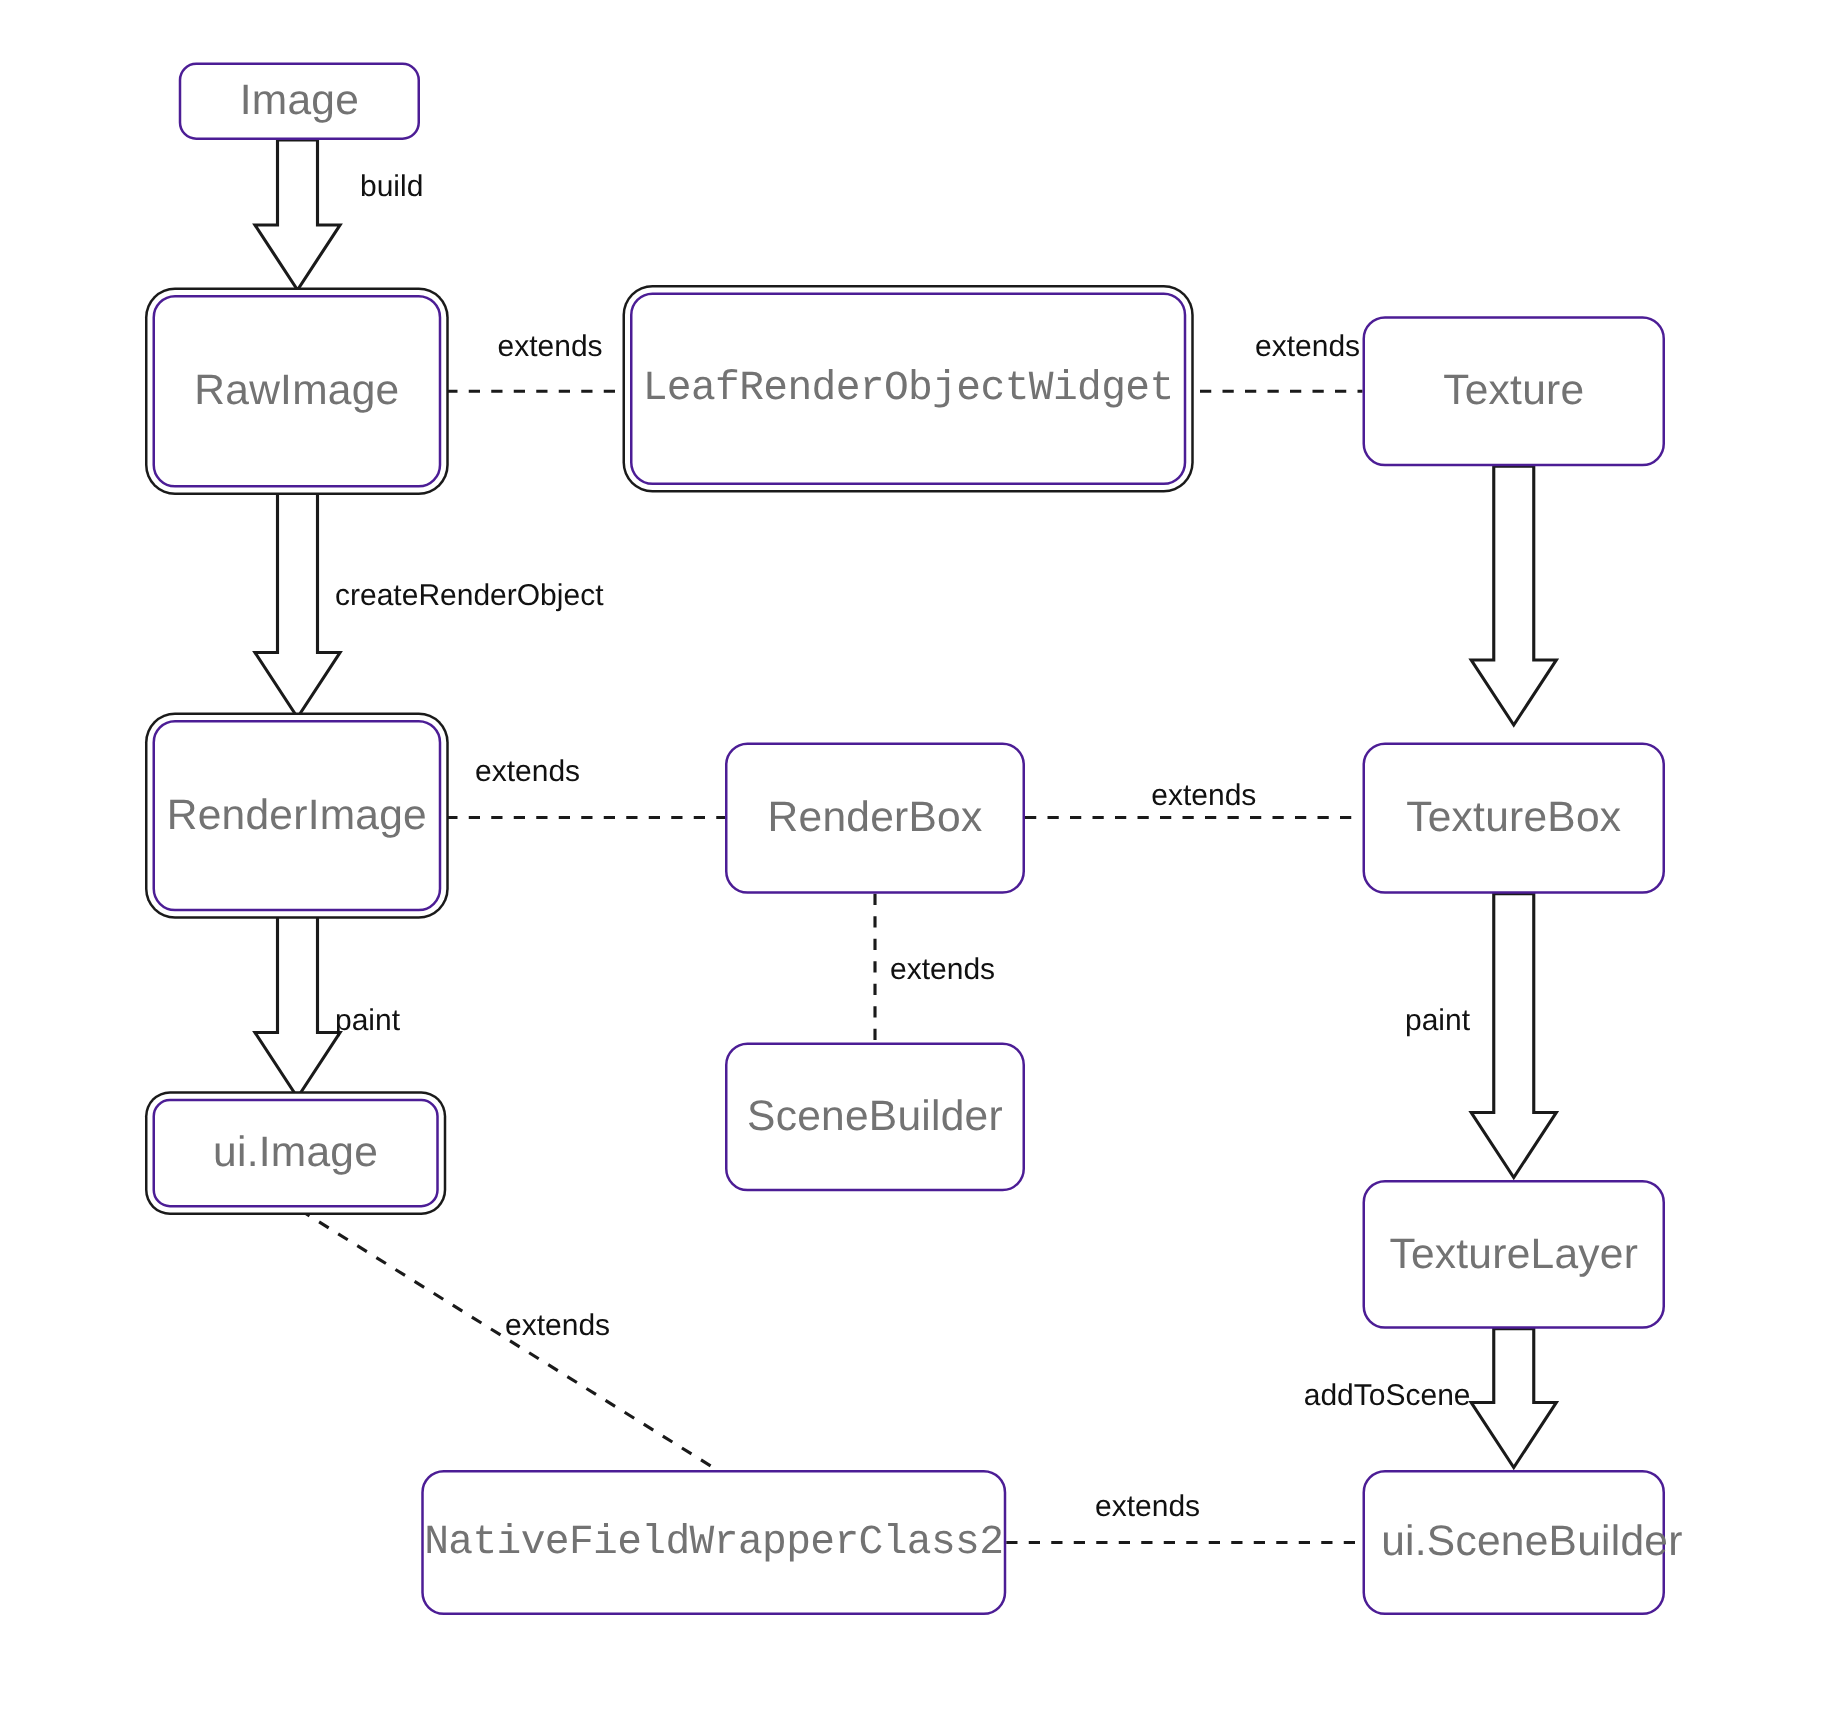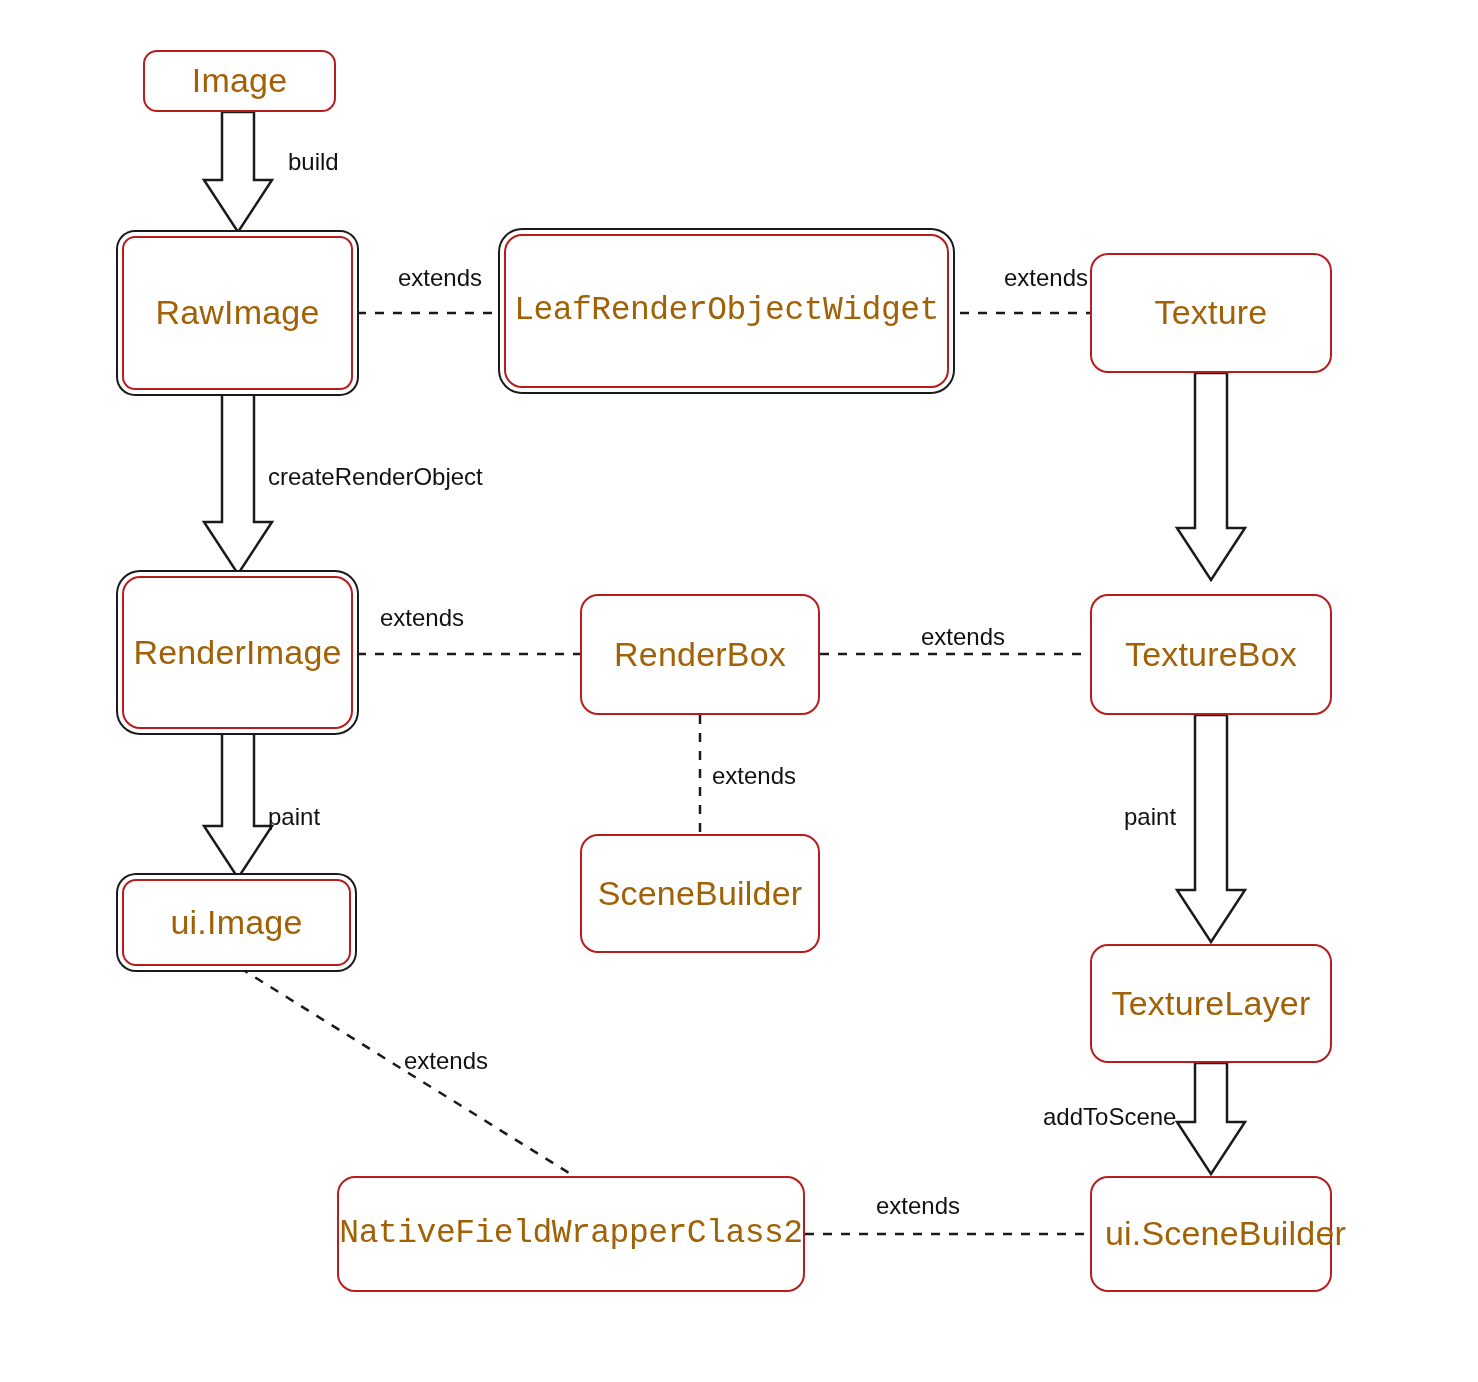--- a/index.html
+++ b/index.html
@@ -19,27 +19,27 @@
     position: absolute;
     left: 0;
     top: 0;
     width: 1478px;
     height: 1382px;
   }
   .node {
     position: absolute;
     box-sizing: border-box;
     background: #ffffff;
-    border: 2px solid #b91c1c;
+    border: 2px solid #4c1d95;
     border-radius: 18px;
     display: flex;
     align-items: center;
     justify-content: center;
     text-align: center;
-    color: #a16207;
+    color: #737373;
     z-index: 2;
   }
   .node.double {
     box-shadow: 0 0 0 4px #ffffff, 0 0 0 6px #1a1a1a;
   }
   .node .lbl {
     font-size: 34px;
     line-height: 1.1;
     letter-spacing: 0.2px;
     white-space: nowrap;
@@ -100,21 +100,21 @@
       <path d="M 1195 1063 L 1195 1122 L 1177 1122 L 1211 1174 L 1245 1122 L 1227 1122 L 1227 1063 Z" fill="#ffffff" stroke="#1a1a1a" stroke-width="2.5" stroke-linejoin="miter"></path>
     </g>
 
     <line x1="805" y1="1234" x2="1090" y2="1234" stroke="#1a1a1a" stroke-width="2.5" stroke-dasharray="9 9"></line>
   </svg>
 
   <div class="node" style="left:143px; top:50px; width:193px; height:62px; border-radius:14px;">
     <span class="lbl">Image</span>
   </div>
 
-  <div class="node double" style="left:122px; top:236px; width:231px; height:154px;border-radius:13px;">
+  <div class="node double" style="left:122px; top:236px; width:231px; height:154px;">
     <span class="lbl">RawImage</span>
   </div>
 
   <div class="node double mono" style="left:504px; top:234px; width:445px; height:154px;">
     <span class="lbl">LeafRenderObjectWidget</span>
   </div>
 
   <div class="node" style="left:1090px; top:253px; width:242px; height:120px;text-align:right;">
     <span class="lbl">Texture</span>
   </div>
@@ -144,21 +144,21 @@
   </div>
 
   <div class="node mono" style="left:337px; top:1176px; width:468px; height:116px;">
     <span class="lbl">NativeFieldWrapperClass2</span>
   </div>
 
   <div class="node" style="left:1090px; top:1176px; width:242px; height:116px;padding-left:29px;">
     <span class="lbl">ui.SceneBuilder</span>
   </div>
 
-  <div class="edge-label" style="left:288px; top:148px;">build</div>
+  <div class="edge-label" style="left:288px; top:136px;">build</div>
 
   <div class="edge-label" style="left:398px; top:264px;">extends</div>
 
   <div class="edge-label" style="left:1004px; top:264px;">extends</div>
 
   <div class="edge-label" style="left:268px; top:463px;">createRenderObject</div>
 
   <div class="edge-label" style="left:380px; top:604px;">extends</div>
 
   <div class="edge-label" style="left:921px; top:623px;">extends</div>

